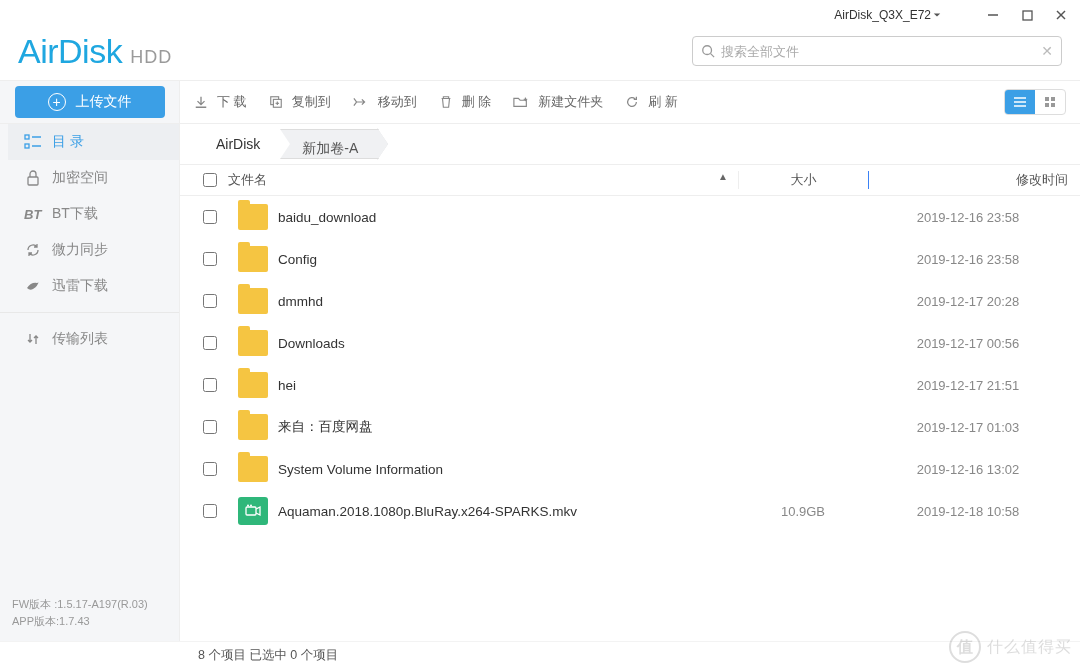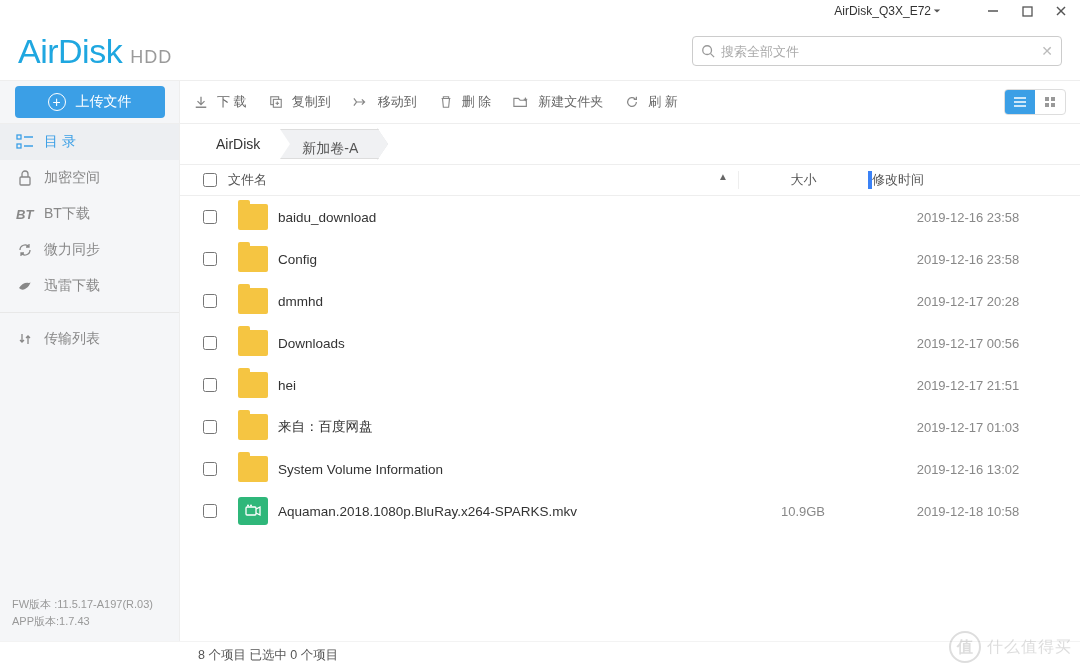--- a/index.html
+++ b/index.html
@@ -1,18 +1,18 @@
 <!DOCTYPE html>
 <html><head>
 <meta charset="utf-8">
 <style>
 * { margin: 0; padding: 0; box-sizing: border-box; font-family: "Microsoft YaHei", "PingFang SC", Arial, sans-serif; }
 body { width: 1080px; height: 669px; background: #fff; overflow: hidden; position: relative; }
 
-.titlebar { height: 22px; display: flex; align-items: flex-start; justify-content: flex-end; padding: 4px 12px 0; gap: 20px; }
+.titlebar { height: 22px; display: flex; align-items: flex-end; justify-content: flex-end; padding: 20px 12px 0; gap: 20px; }
 .titlebar .device { font-size: 12px; color: #333; display: flex; align-items: center; gap: 2px; margin-right: 25px; }
 .titlebar .win-btn { width: 14px; height: 14px; display: flex; align-items: center; justify-content: center; color: #555; }
 
 .header { height: 58px; display: flex; align-items: center; padding: 0 18px; }
 .logo { display: flex; align-items: baseline; gap: 8px; }
 .logo-main { font-size: 34px; font-weight: 400; color: #1fa7e0; font-family: "Segoe UI", Arial, sans-serif; letter-spacing: -0.5px; }
 .logo-sub { font-size: 18px; color: #9a9a9a; font-weight: 400; letter-spacing: 1px; }
 .search-wrap { margin-left: auto; width: 370px; height: 30px; border: 1px solid #ccc; border-radius: 4px; display: flex; align-items: center; padding: 0 8px; gap: 6px; }
 .search-wrap svg { flex: 0 0 auto; }
 .search-wrap input { border: none; outline: none; flex: 1; font-size: 13px; color: #333; }
@@ -25,41 +25,41 @@
 .upload-btn .plus { width: 18px; height: 18px; border: 1.5px solid #fff; border-radius: 50%; display: flex; align-items: center; justify-content: center; font-size: 14px; line-height: 1; }
 .tool-actions { flex: 1; display: flex; align-items: center; padding: 0 14px; gap: 22px; }
 .tool-item { display: flex; align-items: center; gap: 9px; color: #666; font-size: 13px; cursor: pointer; }
 .tool-item svg { color: #888; }
 .view-toggle { margin-left: auto; display: flex; border: 1px solid #ddd; border-radius: 4px; overflow: hidden; }
 .view-btn { width: 30px; height: 24px; display: flex; align-items: center; justify-content: center; color: #999; }
 .view-btn.active { background: #3b9fe6; color: #fff; }
 
 .main { display: flex; height: calc(100% - 124px - 28px); }
 .sidebar { width: 180px; background: #f5f6f8; border-right: 1px solid #eee; display: flex; flex-direction: column; }
-.nav-item { height: 36px; display: flex; align-items: center; gap: 10px; padding: 0 16px; color: #888; font-size: 14px; cursor: pointer; }
+.nav-item { height: 36px; display: flex; align-items: center; gap: 10px; padding: 0 16px; color: #888; font-size: 14px; cursor: pointer; margin-left: 8px; }
 .nav-item.active { color: #3b9fe6; background: #edeff2; }
 .nav-item svg { flex: 0 0 18px; }
 .nav-item .bt { font-weight: bold; font-style: italic; font-size: 13px; width: 18px; }
 .nav-divider { height: 1px; background: #e8e8e8; margin: 8px 0; }
 .sidebar-footer { margin-top: auto; padding: 10px 12px; font-size: 11px; color: #999; line-height: 1.6; }
 
 .content { flex: 1; display: flex; flex-direction: column; overflow: hidden; }
 .breadcrumb { height: 40px; display: flex; align-items: center; padding: 0 18px; gap: 0; }
 .crumb { position: relative; height: 30px; display: flex; align-items: center; padding: 0 20px 0 14px; font-size: 14px; color: #333; cursor: pointer; }
 .crumb.active { background: #f0f1f3; border: 1px solid #ddd; border-left: none; color: #555; align-items: flex-end; }
 .crumb.first { padding-left: 18px; }
 .crumb-arrow { width: 0; height: 0; border-top: 15px solid transparent; border-bottom: 15px solid transparent; border-left: 10px solid #f0f1f3; margin-left: -1px; position: relative; z-index: 1; }
 .crumb-arrow-border { width: 0; height: 0; border-top: 16px solid transparent; border-bottom: 16px solid transparent; border-left: 11px solid #ddd; margin-left: -11px; }
 
 .file-header { height: 32px; border-top: 1px solid #eee; border-bottom: 1px solid #eee; display: flex; align-items: center; padding: 0 12px; font-size: 13px; color: #555; }
 .col-check { width: 36px; display: flex; justify-content: center; }
 .col-name { flex: 1; text-align: left; position: relative; }
 .col-name .sort { position: absolute; right: 10px; font-size: 10px; color: #666; }
 .col-size { width: 130px; text-align: center; border-left: 1px solid #eee; }
-.col-time { width: 200px; text-align: left; border-left: 4px solid #3b82f6; }
+.col-time { width: 200px; text-align: right; border-left: 1px solid #3b82f6; }
 
 .file-list { flex: 1; overflow: auto; }
 .file-row { height: 42px; display: flex; align-items: center; padding: 0 12px; font-size: 13.5px; color: #333; }
 .file-row .col-check input { width: 14px; height: 14px; }
 .file-icon { width: 50px; display: flex; justify-content: center; }
 .folder-icon { width: 30px; height: 26px; background: #f5c542; border-radius: 2px; position: relative; }
 .folder-icon::before { content: ""; position: absolute; top: -4px; left: 0; width: 12px; height: 6px; background: #f5c542; border-radius: 2px 2px 0 0; }
 .video-icon { width: 30px; height: 28px; background: #2fb77a; border-radius: 3px; display: flex; align-items: center; justify-content: center; color: #fff; }
 .file-name { flex: 1; }
 .file-size { width: 130px; text-align: center; color: #888; font-size: 13px; }
@@ -220,21 +220,21 @@
       <span>迅雷下载</span>
     </div>
     <div class="nav-divider"></div>
     <div class="nav-item">
       <svg width="18" height="16" viewBox="0 0 16 16">
           <path d="M5 3 V11 M3 9 L5 11 L7 9 M11 13 V5 M9 7 L11 5 L13 7" fill="none" stroke="currentColor" stroke-width="1.3"></path>
         </svg>
       <span>传输列表</span>
     </div>
     <div class="sidebar-footer">
-      <div>FW版本 :11.5.17-A197(R.03)</div>
+      <div>FW版本 :1.5.17-A197(R.03)</div>
       <div>APP版本:1.7.43</div>
     </div>
   </div>
 
   <div class="content">
     <div class="breadcrumb">
       <div class="crumb first">
           <span>AirDisk</span>
         </div>
       <div style="width:0;height:0;border-top:15px solid transparent;border-bottom:15px solid transparent;border-left:10px solid #fff;z-index:2;position:relative"></div>

